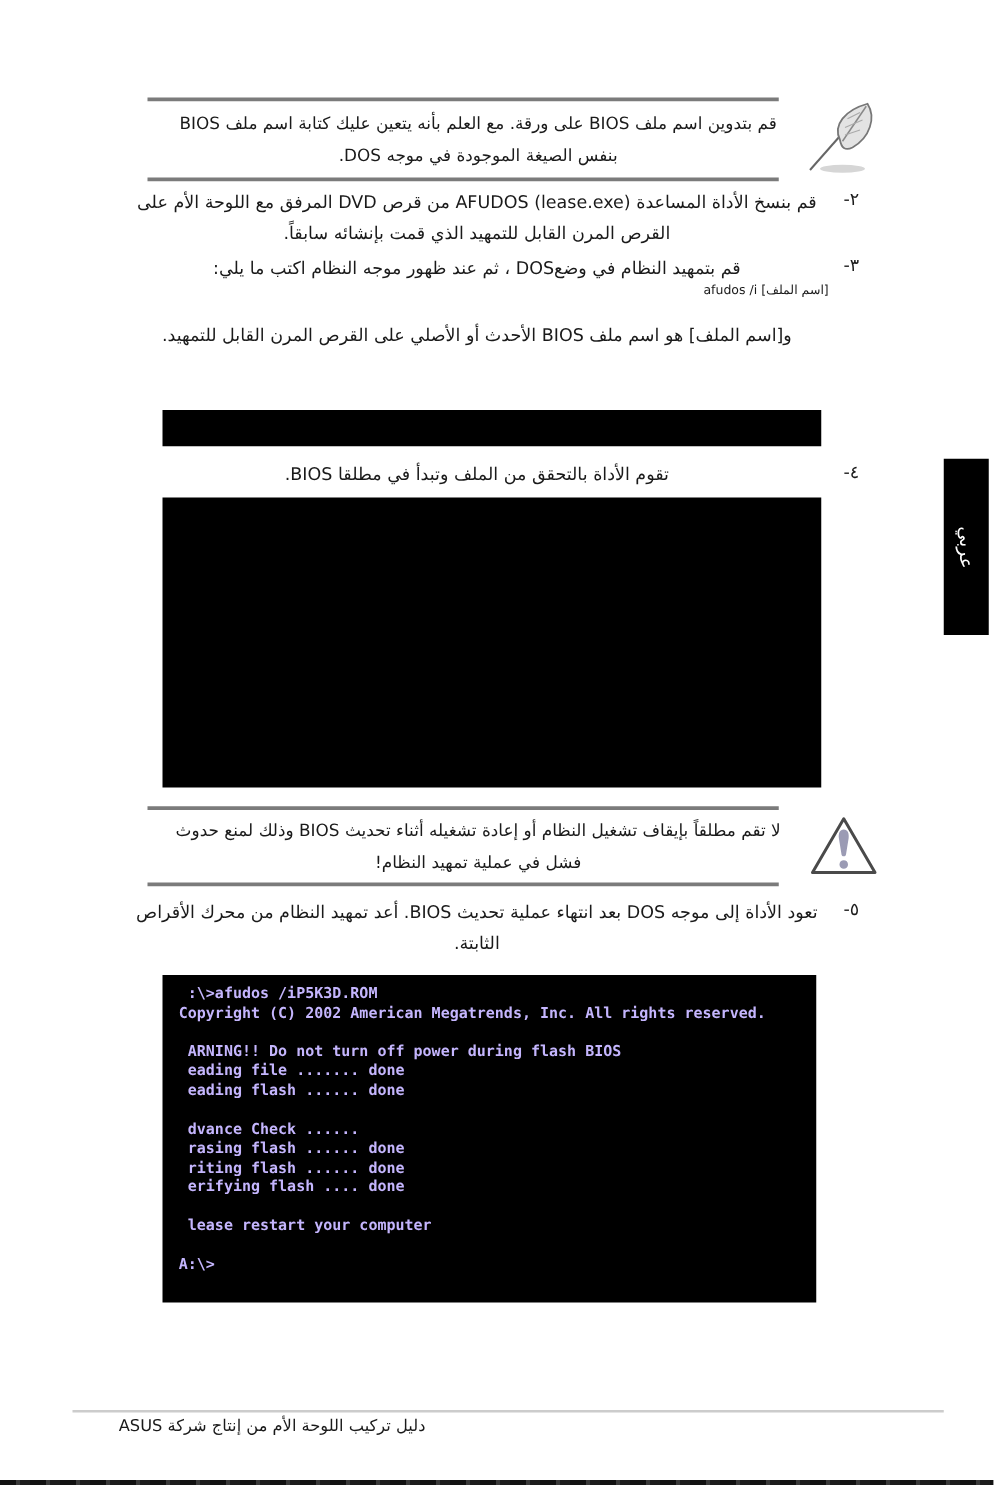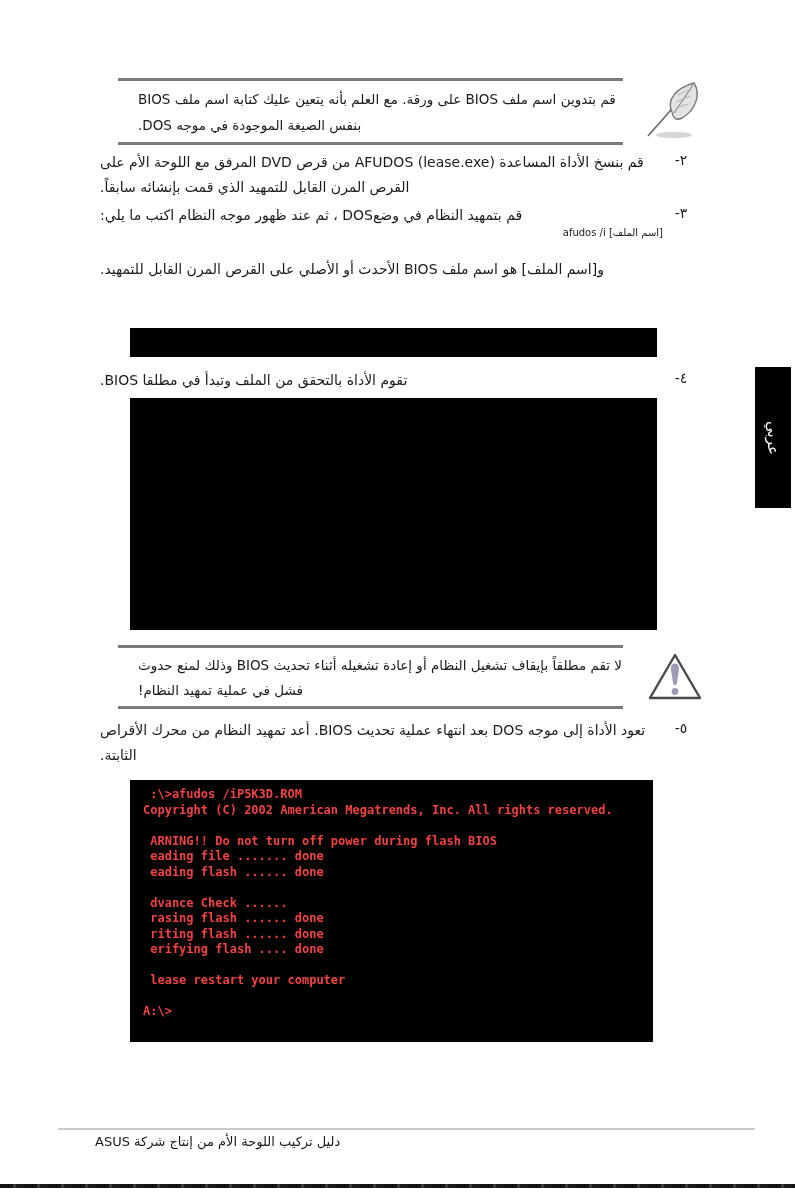--- a/index.html
+++ b/index.html
@@ -1,39 +1,39 @@
 <!DOCTYPE html>
 <html lang="ar"><head>
 <meta charset="utf-8">
 <style>
   html,body{margin:0;padding:0;background:#fff;}
   .page{
     position:relative;width:795px;height:1197px;background:#ffffff;
     font-family:"DejaVu Sans", sans-serif;color:#1a1a1a;overflow:hidden;
   }
   .rule{position:absolute;height:3px;background:#7b7b7b;}
-  .ar{direction:rtl;text-align:left;}
+  .ar{direction:rtl;text-align:center;}
   .note-text{position:absolute;font-size:13.5px;line-height:26px;}
   .step-num{position:absolute;font-size:14px;width:36px;text-align:center;direction:rtl;}
   .step-text{position:absolute;font-size:14px;line-height:25px;}
   .command{position:absolute;direction:ltr;font-weight:normal;font-size:10px;}
   .shot{position:absolute;background:#000;}
   .side-tab{
     position:absolute;left:755px;top:367px;width:36px;height:141px;background:#000;
     display:flex;align-items:center;justify-content:center;
   }
   .side-tab span{
     color:#fff;font-size:15px;letter-spacing:1px;transform:rotate(90deg);white-space:nowrap;
   }
   .terminal{
     position:absolute;left:130px;top:780px;width:523px;height:262px;background:#000;
     padding:7px 0 0 13px;box-sizing:border-box;
   }
   .tline{
-    color:#ef4444;font-family:"DejaVu Sans Mono", monospace;font-weight:bold;
+    color:#c4b5fd;font-family:"DejaVu Sans Mono", monospace;font-weight:bold;
     font-size:12px;line-height:15.5px;min-height:15.5px;white-space:pre;
   }
   .footer-rule{position:absolute;left:58px;top:1128px;width:697px;height:2px;background:#cccccc;}
   .footer-text{position:absolute;left:95px;top:1134px;font-size:13px;direction:rtl;}
   .page-edge{
     position:absolute;left:0;top:1184px;width:795px;height:4px;
     background:repeating-linear-gradient(90deg,#121212 0 13px,#3a3a3a 13px 16px,#1d1d1d 16px 24px);
   }
   .icon-box{position:absolute;}
 </style>

